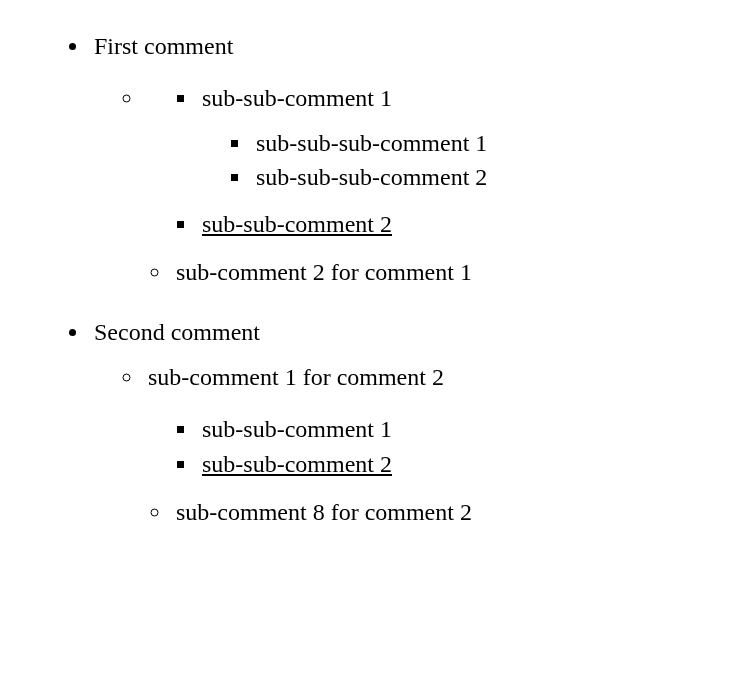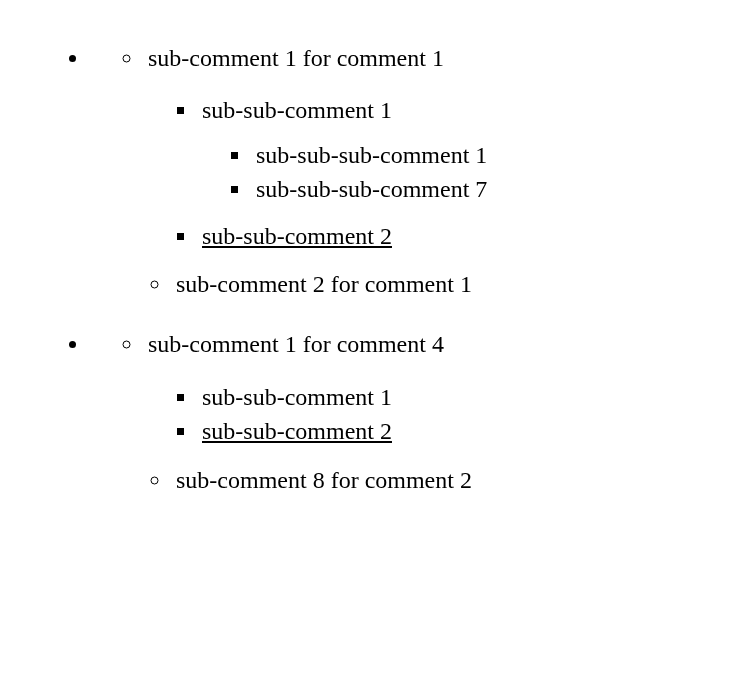--- a/index.html
+++ b/index.html
@@ -72,49 +72,50 @@
     li {
       line-height: 1.35;
       padding-left: 4px;
     }
   </style>
 </head>
 <body>
 
 <ul class="level-1">
   <li>
+    <span>First comment</span>
     <ul class="level-2">
       <li>
-        <span>sub-comment 1 for comment 1</span>
         <ul class="level-3">
           <li>
             <span>sub-sub-comment 1</span>
             <ul class="level-4">
               <li>
                 <span>sub-sub-sub-comment 1</span>
               </li>
               <li>
-                <span>sub-sub-sub-comment 7</span>
+                <span>sub-sub-sub-comment 2</span>
               </li>
             </ul>
           </li>
           <li>
             <span>sub-sub-comment 2</span>
           </li>
         </ul>
       </li>
       <li>
         <span>sub-comment 2 for comment 1</span>
       </li>
     </ul>
   </li>
   <li>
+    <span>Second comment</span>
     <ul class="level-2">
       <li>
-        <span>sub-comment 1 for comment 4</span>
+        <span>sub-comment 1 for comment 2</span>
         <ul class="level-3 tight">
           <li>
             <span>sub-sub-comment 1</span>
           </li>
           <li>
             <span>sub-sub-comment 2</span>
           </li>
         </ul>
       </li>
       <li>

